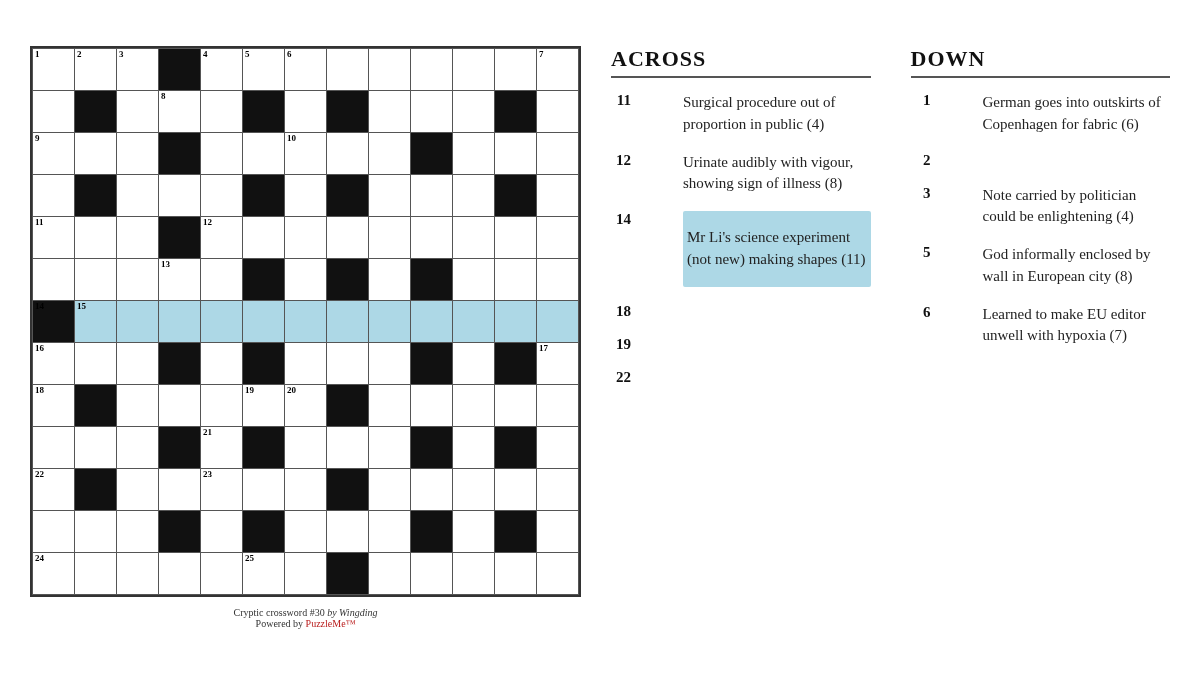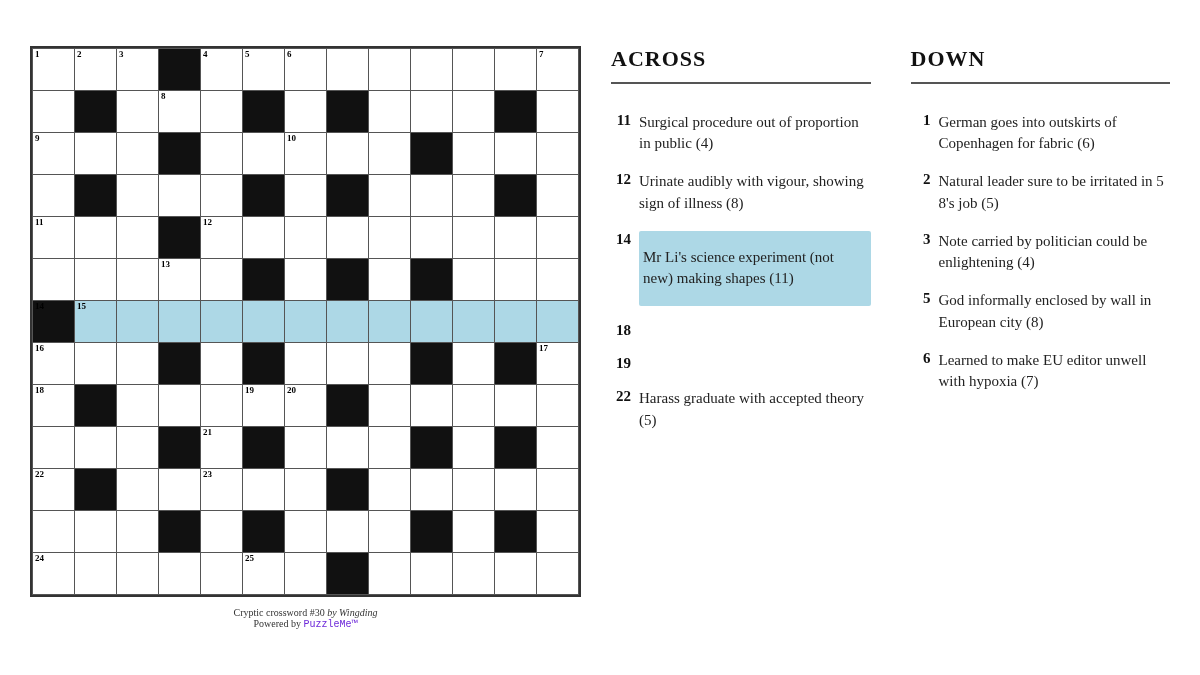--- a/index.html
+++ b/index.html
@@ -79,45 +79,44 @@
       text-align: center;
       font-size: 10px;
       color: #333;
     }
 
     .crossword-caption .italic {
       font-style: italic;
     }
 
     .crossword-caption .blue-link {
-      color: #6d28d9;
+      color: #b91c1c;
       font-style: normal;
-      font-family: Liberation Mono, monospace;
     }
 
     
     .clues-section {
       display: flex;
       flex-direction: row;
       gap: 40px;
       flex: 1;
       align-self: flex-start;
     }
 
     .clue-column {
       flex: 1;
     }
 
     .clue-column-title {
       font-size: 22px;
       font-weight: bold;
       color: #111;
-      margin-bottom: 28px;
+      margin-bottom: 14px;
       border-bottom: 2px solid #555;
-      padding-bottom: 10px;
+      padding-bottom: 4px;
       letter-spacing: 1px;
     }
 
     .clue-item {
       display: flex;
       flex-direction: row;
       margin-bottom: 16px;
       align-items: flex-start;
     }
 
@@ -128,20 +127,21 @@
       min-width: 28px;
       text-align: right;
       padding-right: 8px;
       flex-shrink: 0;
     }
 
     .clue-text {
       font-size: 15px;
       color: #222;
       line-height: 1.45;
+      margin-left: 44px;
     }
 
     .clue-item.active .clue-text {
       background: #add8e6;
       padding: 16px 4px;
       border-radius: 2px;
     }
   </style>
 </head>
 <body>
@@ -401,35 +401,33 @@
             <span class="clue-text">Mr Li's science experiment (not new) making shapes (11)</span>
           </div>
           <div class="clue-item">
             <span class="clue-number">18</span>
           </div>
           <div class="clue-item">
             <span class="clue-number">19</span>
           </div>
           <div class="clue-item">
             <span class="clue-number">22</span>
-            <span class="clue-text">Harass graduate with accepted theory (5)</span>
           </div>
         </div>
     </div>
 
     <div class="clue-column">
       <div class="clue-column-title">DOWN</div>
       <div id="down-clues-container">
           <div class="clue-item">
             <span class="clue-number">1</span>
             <span class="clue-text">German goes into outskirts of Copenhagen for fabric (6)</span>
           </div>
           <div class="clue-item">
             <span class="clue-number">2</span>
-            <span class="clue-text">Natural leader sure to be irritated in 5 8's job (5)</span>
           </div>
           <div class="clue-item">
             <span class="clue-number">3</span>
             <span class="clue-text">Note carried by politician could be enlightening (4)</span>
           </div>
           <div class="clue-item">
             <span class="clue-number">5</span>
             <span class="clue-text">God informally enclosed by wall in European city (8)</span>
           </div>
           <div class="clue-item">

